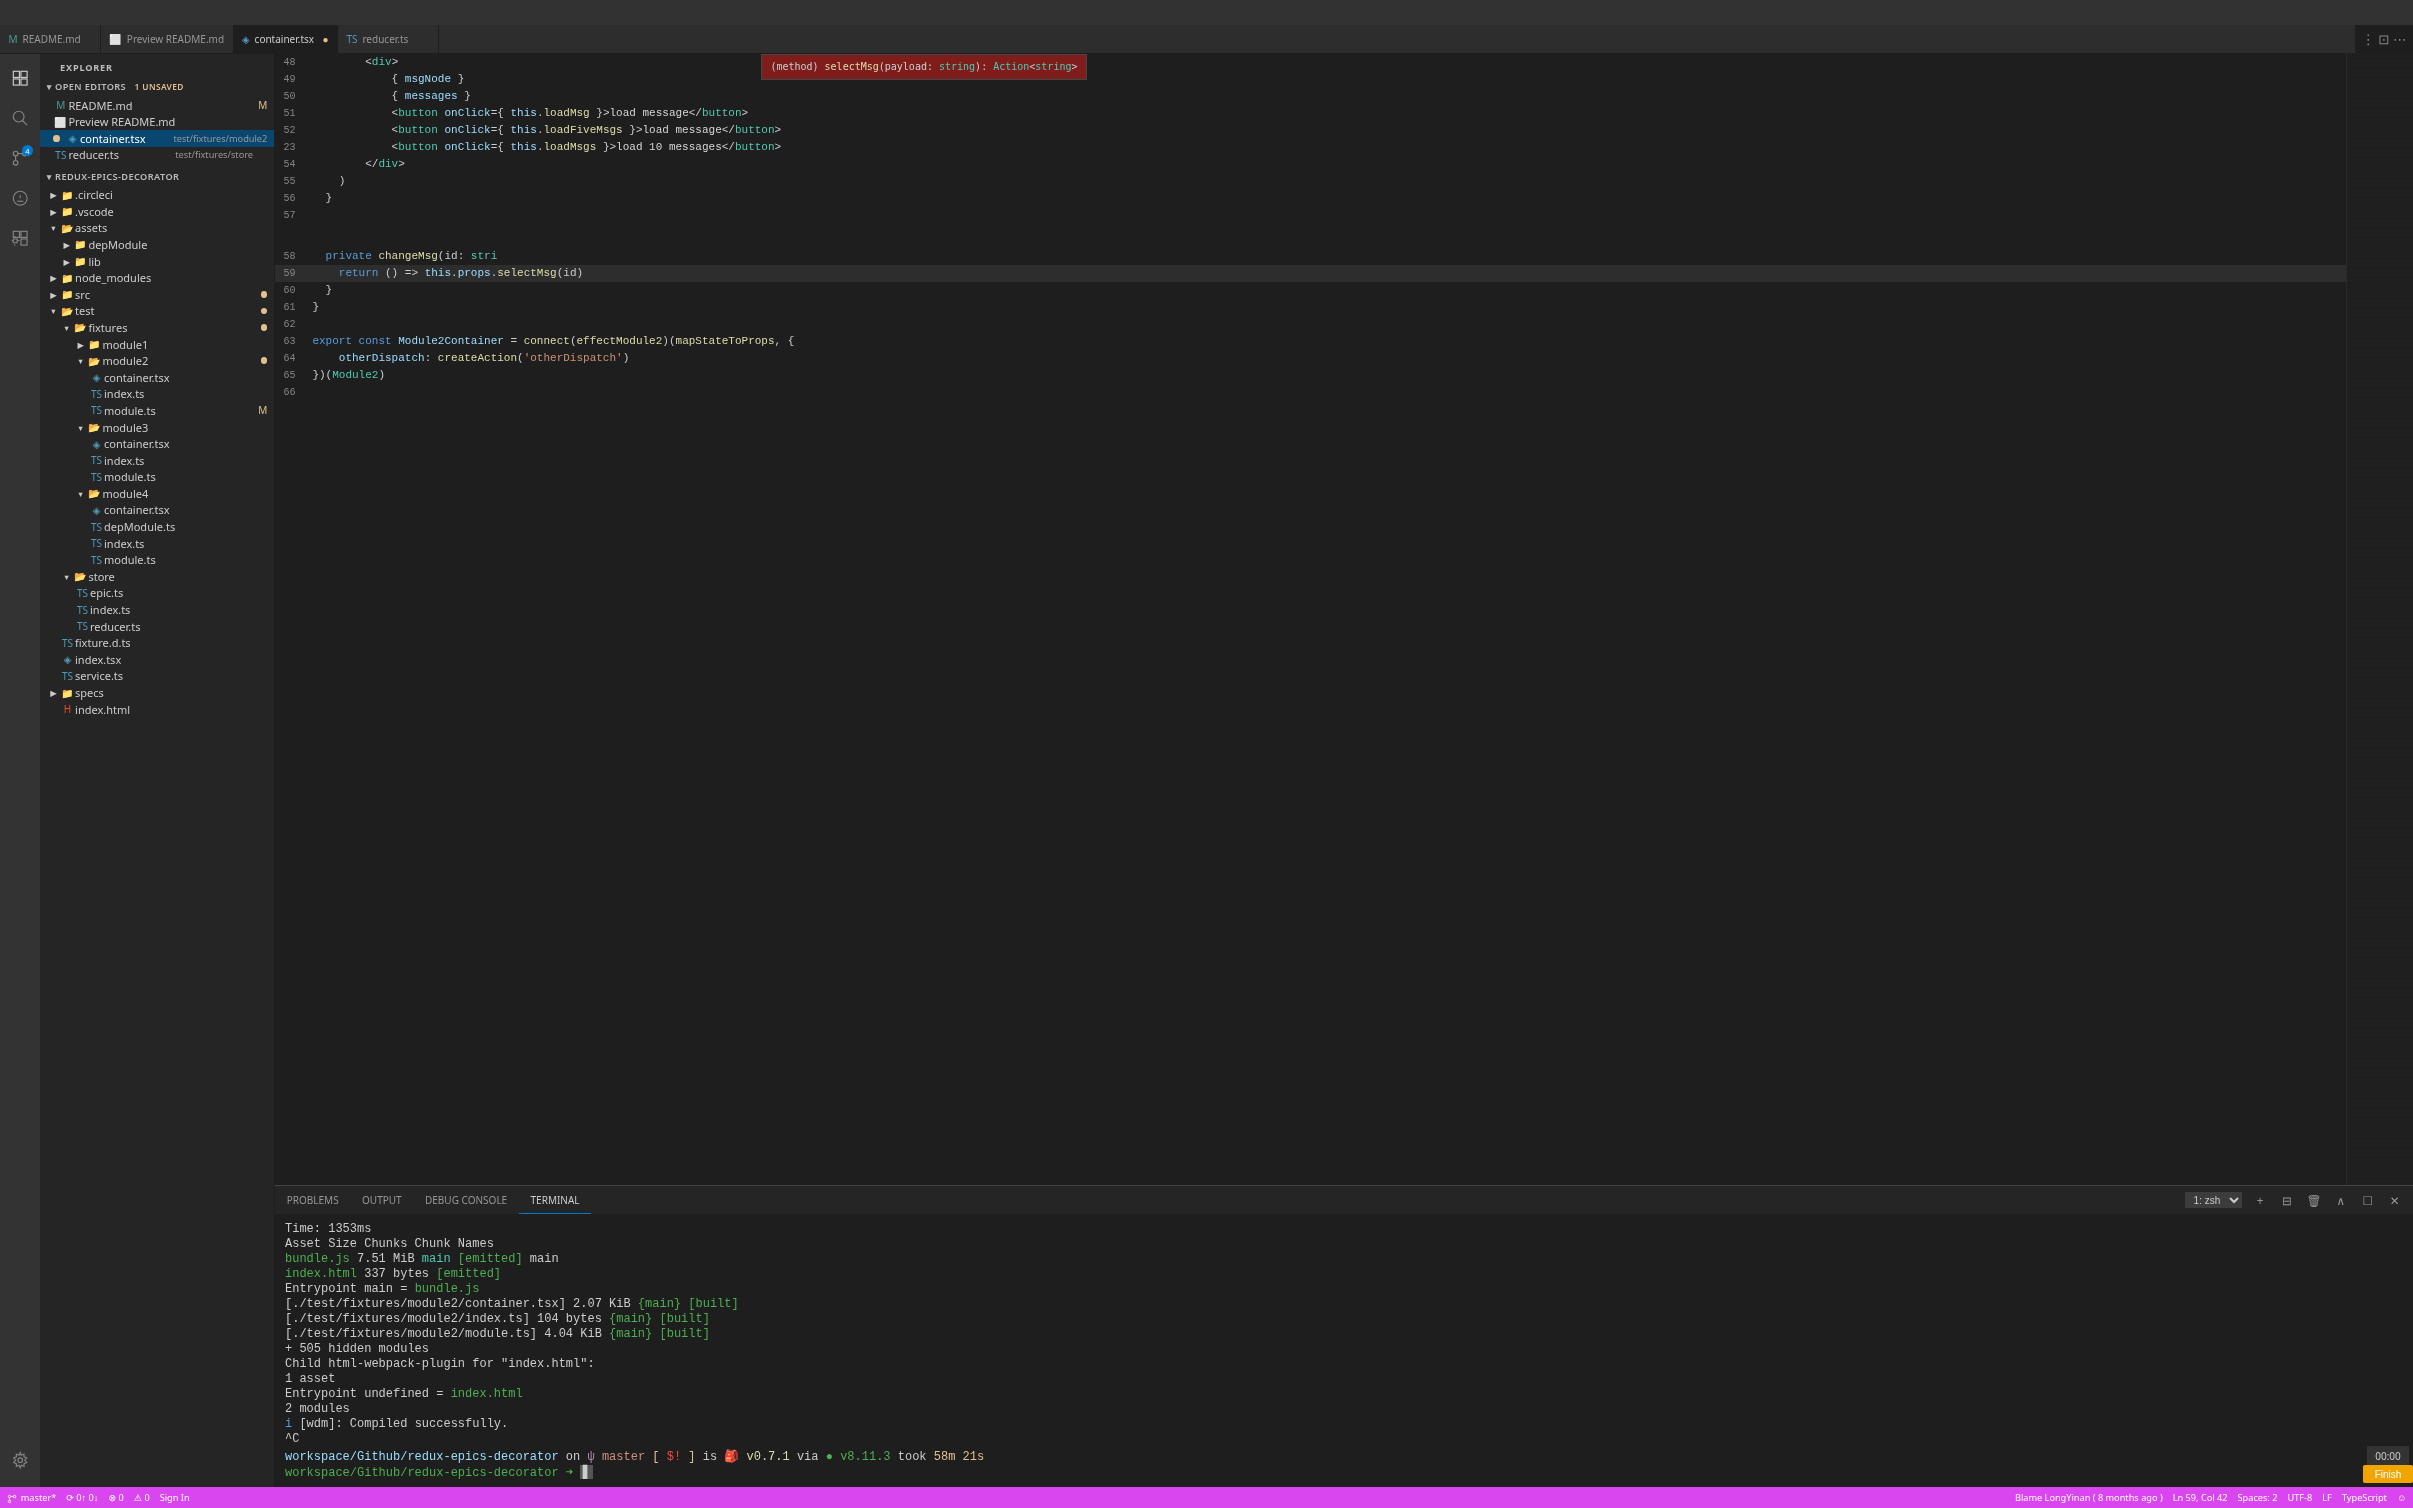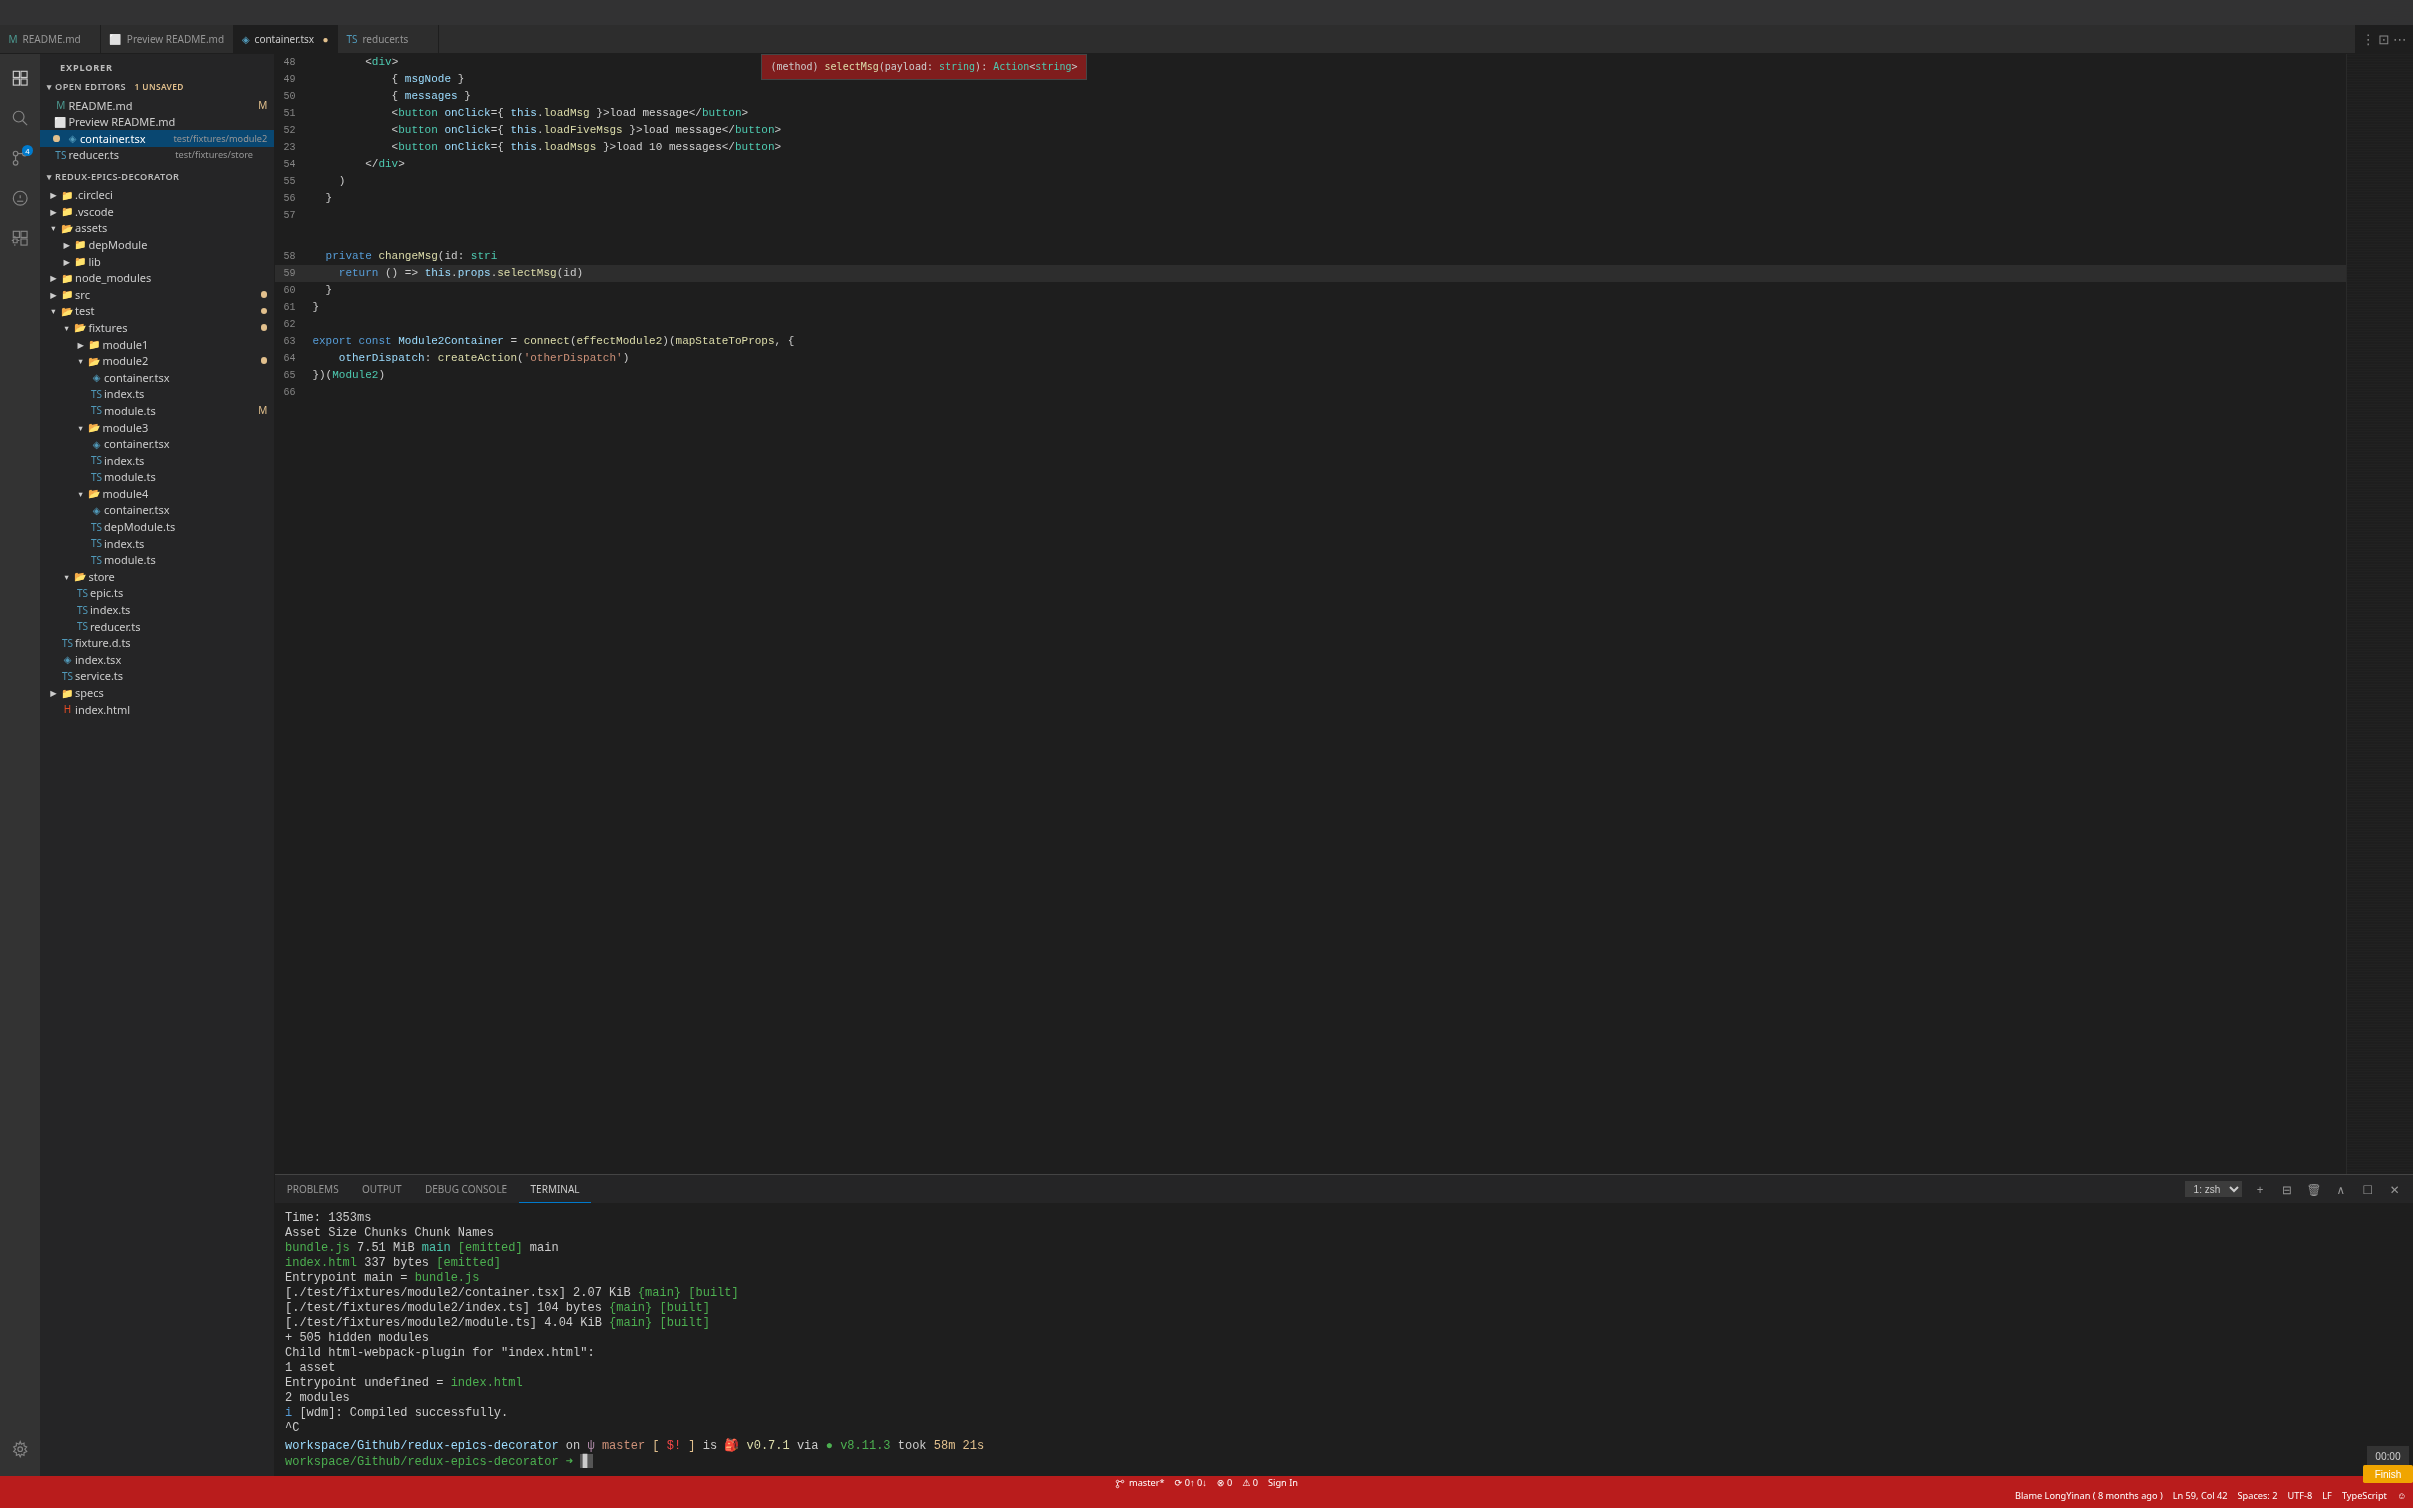--- a/index.html
+++ b/index.html
@@ -259,29 +259,28 @@
     .terminal-content {
       flex: 1;
       overflow-y: auto;
       padding: 6.7px 10px;
       font-family: 'Consolas', 'Courier New', monospace;
       font-size: 12px;
       line-height: 15px;
     }
     
     .status-bar {
-      height: 32px;
-      background: #b91c1c;
+      height: 21px;
+      background: #d946ef;
       display: flex;
       align-items: center;
       padding: 0 6.7px;
       font-size: 9.2px;
       color: white;
       flex-shrink: 0;
-      flex-direction: column;
     }
     .status-left { display: flex; align-items: center; gap: 10px; }
     .status-right { margin-left: auto; display: flex; align-items: center; gap: 10px; }
     .c-string { color: #ce9178; }
     .c-type { color: #4ec9b0; }
     .c-func { color: #dcdcaa; }
     .c-var { color: #9cdcfe; }
     .c-tag { color: #4ec9b0; }
     .c-attr { color: #9cdcfe; }
     .c-punct { color: #cccccc; }

